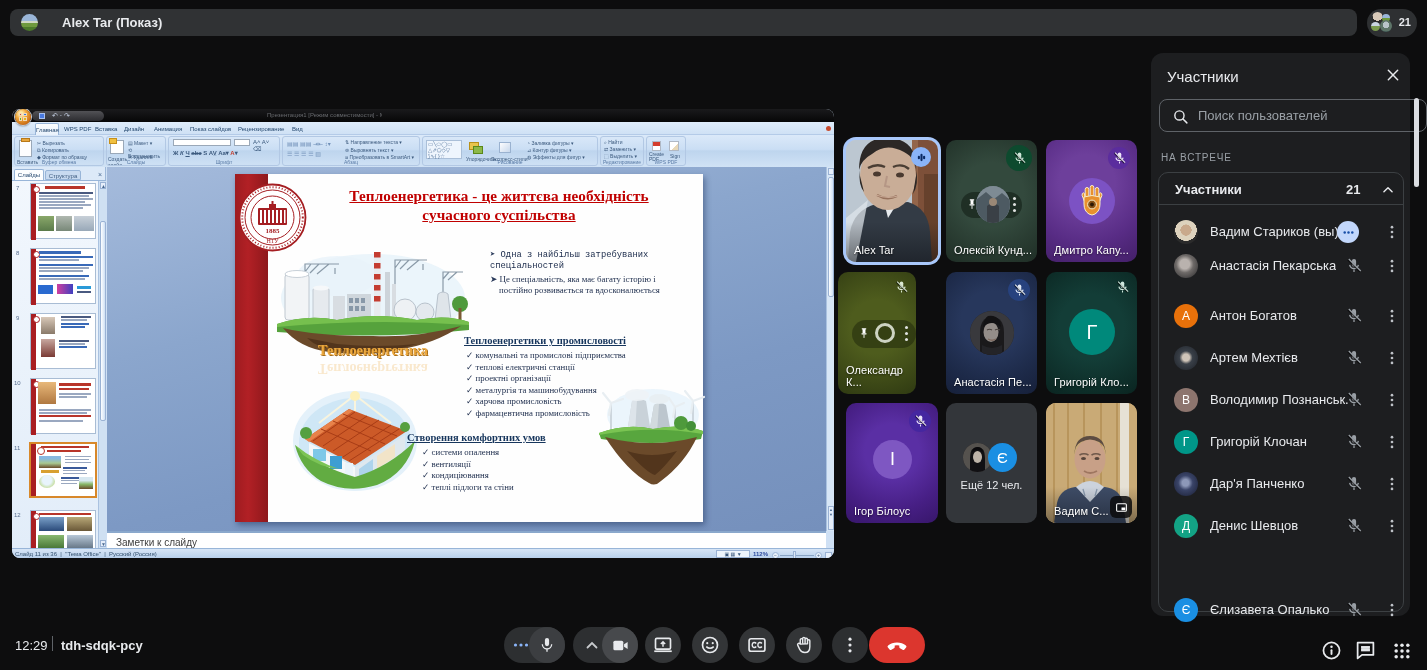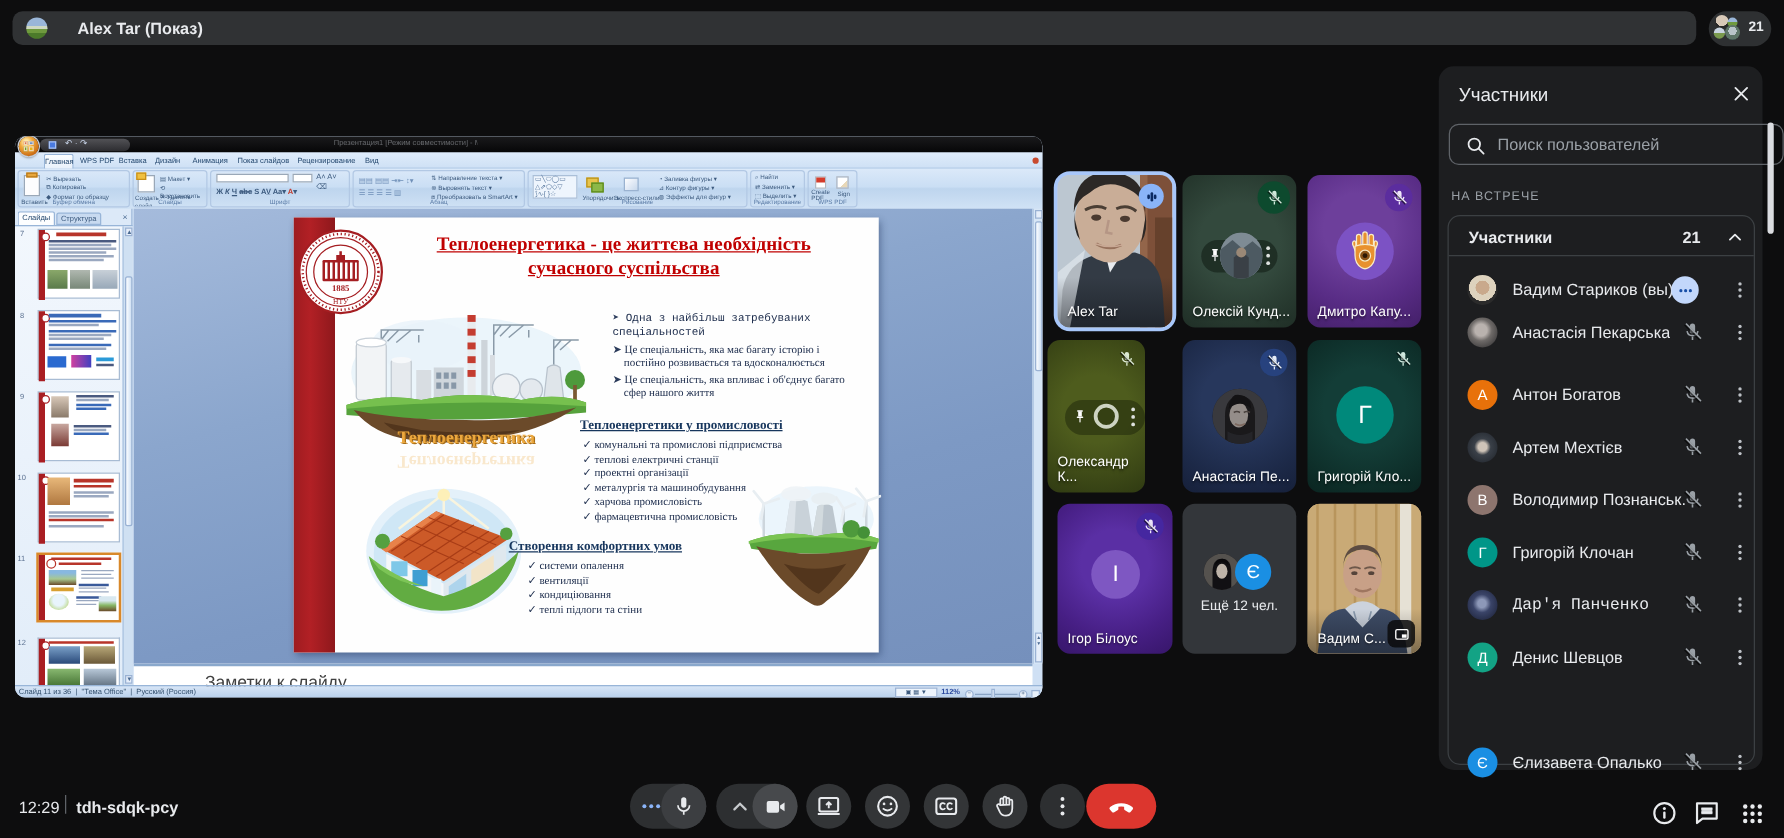--- a/index.html
+++ b/index.html
@@ -359,21 +359,20 @@
               <path d="M100 107 q2 4 0 6"></path>
         </g>
       </svg>
 
       <div class="abs" style="left:74px;top:168px;width:128px;text-align:center;font-size:14.2px;font-weight:700;color:#eca83e;text-shadow:1px 1px 0 #a86e18;">Теплоенергетика</div>
       <div class="abs" style="left:74px;top:186px;width:128px;text-align:center;font-size:14.2px;font-weight:700;color:#eca83e;opacity:.25;transform:scaleY(-1);">Теплоенергетика</div>
 
       <div class="abs" style="left:255px;top:76px;width:220px;font-size:8.8px;color:#1a2a4a;line-height:10.8px;">
         <div style="margin-bottom:2.5px;font-family:Liberation Mono, monospace;"><span style="color:#2a3a5a;">➤</span> Одна з найбільш затребуваних спеціальностей</div>
         <div style="margin-bottom:2.5px;"><span style="color:#2a3a5a;">➤</span> Це спеціальність, яка має багату історію і<br><span style="margin-left:9px;">постійно розвивається та вдосконалюється</span></div>
-        <div><span style="color:#2a3a5a;">➤</span> Це спеціальність, яка впливає і об'єднує багато<br><span style="margin-left:9px;">сфер нашого життя</span></div>
       </div>
 
       <div class="abs" style="left:229px;top:161px;font-size:10.5px;font-weight:700;color:#17365d;text-decoration:underline;z-index:3;">Теплоенергетики у промисловості</div>
       <div class="abs" style="left:231px;top:176px;font-size:8.8px;color:#1a2a4a;line-height:11.5px;z-index:3;">
         <div>✓ комунальні та промислові підприємства</div>
         <div>✓ теплові електричні станції</div>
         <div>✓ проектні організації</div>
         <div>✓ металургія та машинобудування</div>
         <div>✓ харчова промисловість</div>
         <div>✓ фармацевтична промисловість</div>
@@ -451,21 +450,21 @@
     </div>
   </div>
 
   <div class="abs" style="left:814px;top:58px;width:8px;height:364px;background:#d7e6f6;border-left:1px solid #aac2e0;">
     <div class="abs" style="left:1px;top:1px;width:6px;height:7px;background:#e6eefa;border:1px solid #9ab2d4;"></div>
     <div class="abs" style="left:1px;top:10px;width:6px;height:120px;background:linear-gradient(90deg,#fdfeff,#cfe0f4);border:1px solid #9ab2d4;border-radius:2px;"></div>
     <div class="abs" style="left:1px;bottom:1px;width:6px;height:24px;background:#e6eefa;border:1px solid #9ab2d4;font-size:4px;color:#4a6a92;text-align:center;">▲<br>▼</div>
   </div>
 
   <div class="abs" style="left:95px;top:422px;width:719px;height:17px;background:#fff;border-top:2px solid #8aa8cc;">
-    <div class="abs" style="left:9px;top:4px;font-size:14px;color:#404040;margin-left:48px;">Заметки к слайду</div>
+    <div class="abs" style="left:9px;top:4px;font-size:10px;color:#404040;">Заметки к слайду</div>
   </div>
 
   <div class="abs" style="left:0;top:439px;width:822px;height:10px;background:linear-gradient(#d7e5f6,#b9d0eb);border-top:1px solid #98b5d8;">
     <div class="abs" style="left:3px;top:1.5px;font-size:6px;color:#33506e;">Слайд 11 из 36&nbsp;&nbsp;|&nbsp;&nbsp;"Тема Office"&nbsp;&nbsp;|&nbsp;&nbsp;Русский (Россия)</div>
     <div class="abs" style="left:704px;top:1px;width:34px;height:8px;background:#edf4fc;border:1px solid #9ab2d4;font-size:5px;color:#3c5a7e;text-align:center;line-height:7px;">▣ ▦ ▼</div>
     <div class="abs" style="left:741px;top:1.5px;font-size:6px;color:#2c4a9e;font-weight:700;">112%</div>
     <div class="abs" style="left:760px;top:3px;width:7px;height:7px;border-radius:50%;background:#e8f0fa;border:1px solid #9ab2d4;font-size:5px;line-height:5px;text-align:center;color:#3c5a7e;">−</div>
     <div class="abs" style="left:768px;top:5.5px;width:34px;height:1.5px;background:#8aa4c4;"></div>
     <div class="abs" style="left:781px;top:2px;width:3px;height:8px;background:#dce8f6;border:1px solid #9ab2d4;"></div>
     <div class="abs" style="left:803px;top:3px;width:7px;height:7px;border-radius:50%;background:#e8f0fa;border:1px solid #9ab2d4;font-size:5px;line-height:5px;text-align:center;color:#3c5a7e;">+</div>
@@ -774,21 +773,21 @@
               <use href="#micoff"></use>
             </svg></div>
       <div class="pdots"><svg width="18" height="18" viewBox="0 0 24 24">
               <g fill="#bdc1c6">
                 <circle cx="12" cy="5.5" r="1.8"></circle>
                 <circle cx="12" cy="12" r="1.8"></circle>
                 <circle cx="12" cy="18.5" r="1.8"></circle>
               </g>
             </svg></div>
     </div>
-    <div class="prow" style="top:290px;font-family:Liberation Mono, monospace;">
+    <div class="prow" style="top:290px;">
       <div class="pav" style="background:radial-gradient(circle at 48% 45%,#8d98b8 0 18%,#3a4468 40%,#171c30 100%);"></div>
       <div class="pnm">Дар'я Панченко</div>
       <div class="pmic"><svg width="18" height="18" viewBox="0 0 24 24" style="color:#9aa0a6">
               <use href="#micoff"></use>
             </svg></div>
       <div class="pdots"><svg width="18" height="18" viewBox="0 0 24 24">
               <g fill="#bdc1c6">
                 <circle cx="12" cy="5.5" r="1.8"></circle>
                 <circle cx="12" cy="12" r="1.8"></circle>
                 <circle cx="12" cy="18.5" r="1.8"></circle>

